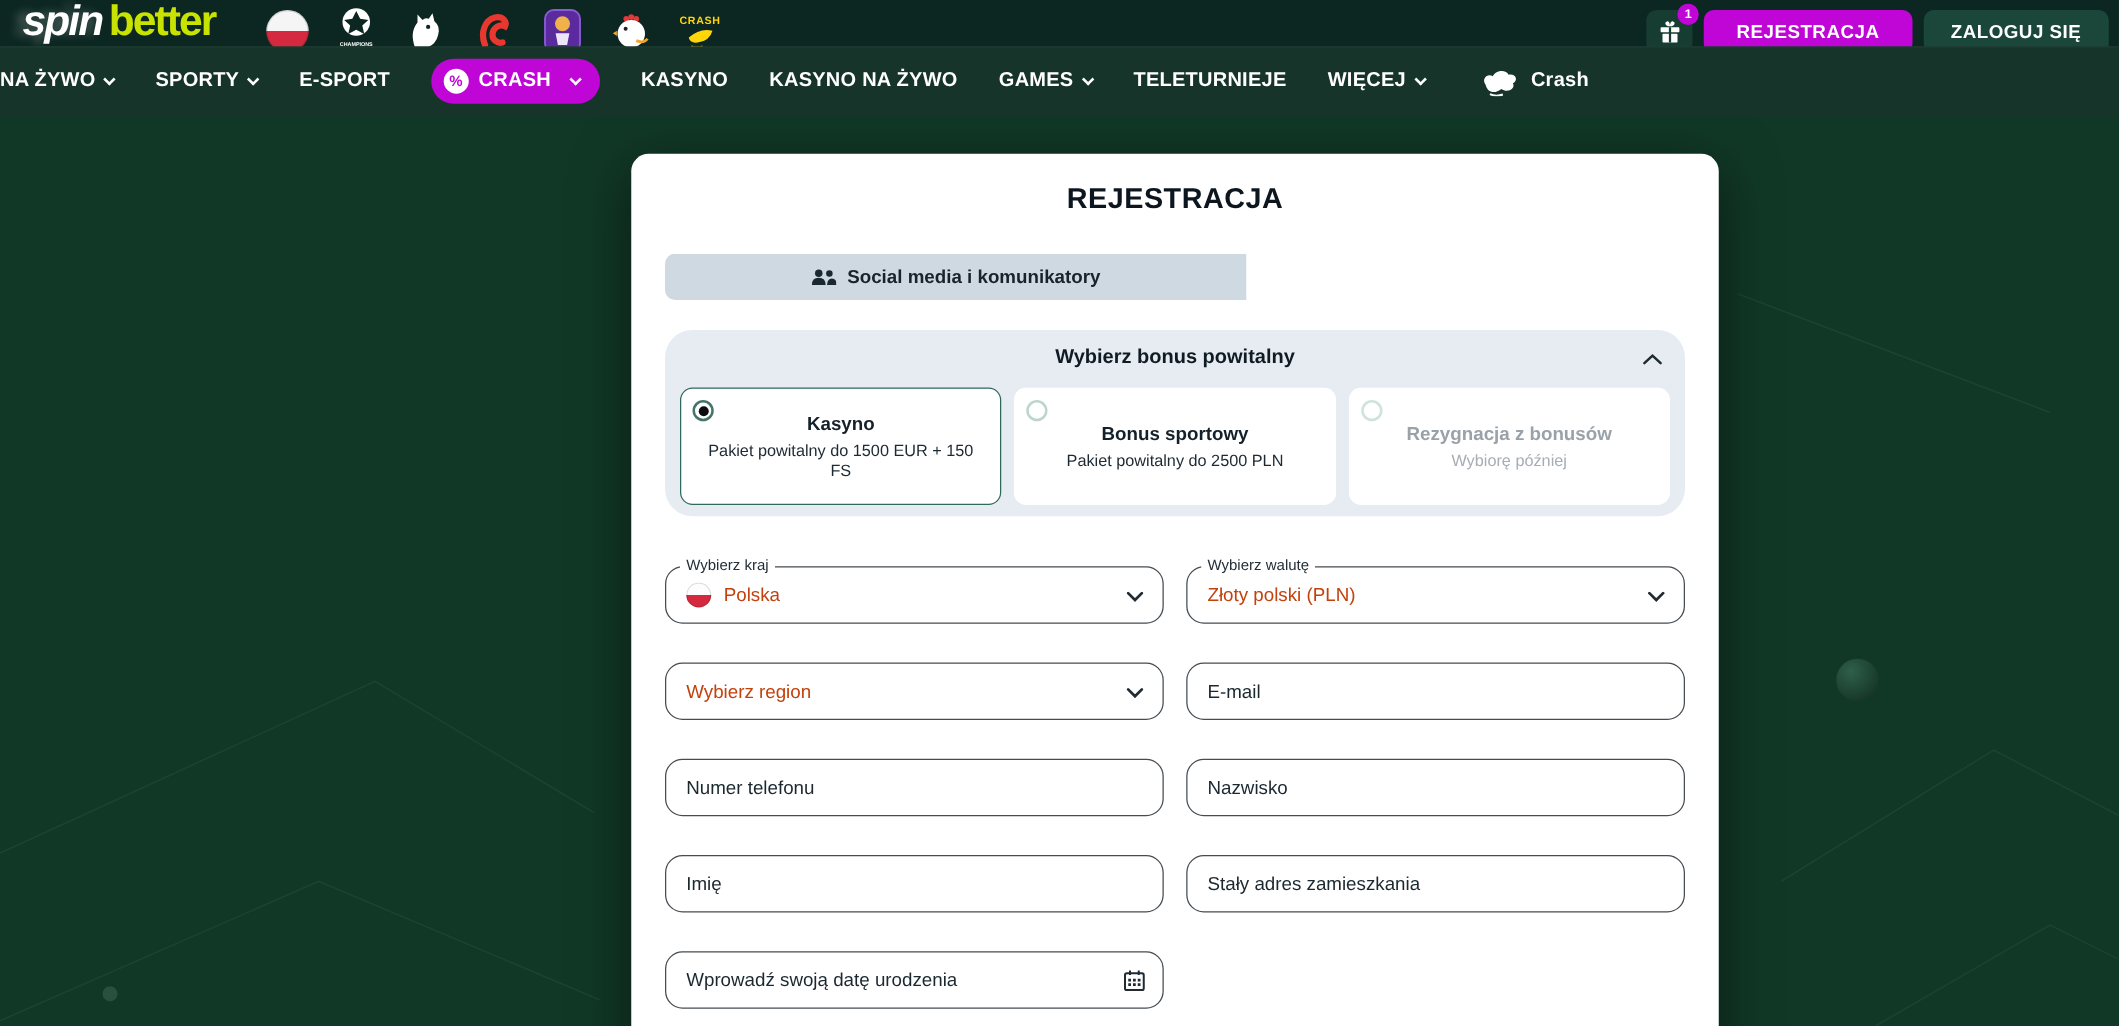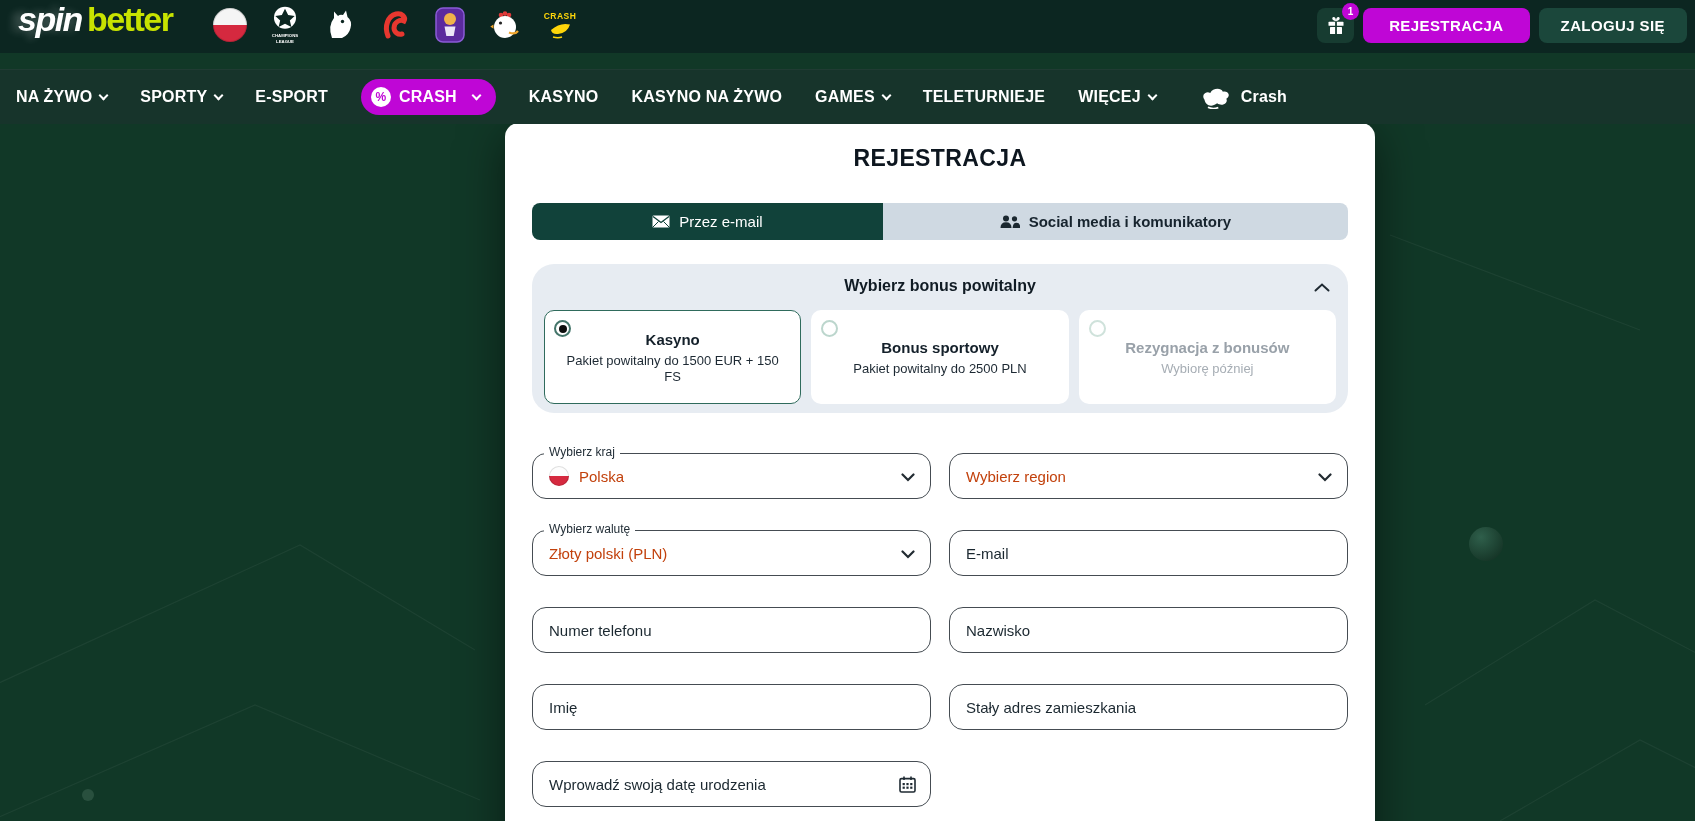--- a/index.html
+++ b/index.html
@@ -10,22 +10,22 @@
     position:relative;
     color:#fff;
   }
 
   
   .bg-deco { position:absolute; left:0; top:0; width:1695px; height:821px; z-index:0; }
 
   
   .topbar {
     position:relative; z-index:5;
-    height:53px; background:var(--header-bg,#0c2621);
-    display:flex; align-items:flex-start;
+    height:37px; background:var(--header-bg,#0c2621);
+    display:flex; align-items:flex-end;
   }
   .logo { display:flex; align-items:baseline; margin-left:18px; cursor:pointer; text-decoration:none; }
   .logo-spin { font-size:34px; font-weight:800; color:#fff; letter-spacing:-1.5px;
                text-shadow:-7px 0 8px rgba(255,255,255,.28); font-style:italic; }
   .logo-better { font-size:34px; font-weight:800; color:var(--logo-better,#c8e300); letter-spacing:-1.5px; margin-left:5px; }
   .promo-icons { position:absolute; left:212px; top:0; height:50px; display:flex; align-items:center; gap:19px; }
   .pi { width:36px; height:44px; display:flex; align-items:center; justify-content:center; cursor:pointer; }
   .flag-circle { width:34px; height:34px; border-radius:50%;
     background:linear-gradient(#f5f5f5 0 50%, #d5293f 50% 100%);
     box-shadow:inset 0 0 0 1px rgba(0,0,0,.15); }
@@ -37,23 +37,22 @@
     display:flex; align-items:center; justify-content:center; }
   .btn { height:35px; border:none; border-radius:8px; font-family:"Liberation Sans",sans-serif;
     font-size:15px; font-weight:700; letter-spacing:.4px; color:#fff; cursor:pointer; }
   .btn-register { background:var(--accent,#bf06d6); padding:0 26px; }
   .btn-login { background:var(--login-btn,#1b473b); padding:0 22px; }
 
   
   .mainnav {
     position:relative; z-index:5;
     height:55px; background:var(--nav-bg,#17342b);
-    display:flex; align-items:center; padding-left:16px; gap:33px;
+    display:flex; align-items:center; gap:33px;
     border-top:1px solid rgba(255,255,255,.04);
-    margin-top:16px;
   }
   .nav-item { display:flex; align-items:center; color:#fff; text-decoration:none;
     font-size:16px; font-weight:700; letter-spacing:.2px; cursor:pointer; white-space:nowrap; }
   .chev { width:7px; height:7px; border-right:2px solid #fff; border-bottom:2px solid #fff;
     transform:rotate(45deg); margin-left:8px; margin-top:-4px; }
   .promo-pill { background:var(--accent,#bf06d6); border-radius:20px; padding:8px 16px 8px 10px; gap:8px; }
   .pct-badge { width:20px; height:20px; border-radius:50%; background:#fff; color:var(--accent,#bf06d6);
     font-size:12px; font-weight:800; display:flex; align-items:center; justify-content:center; }
   .crash-item { gap:10px; margin-left:12px; }
 
@@ -243,28 +242,20 @@
       <path d="M6 18.5 q4 2 9 0.3" stroke="#fff" stroke-width="1.4" fill="none"></path>
     </svg>
     <span>Crash</span>
   </a>
 </nav>
 
 <div class="modal">
   <h1 class="modal-title">REJESTRACJA</h1>
 
   <div class="tabs">
-    <div class="tab tab-email">
-      <svg viewBox="0 0 18 13" width="18" height="13">
-        <rect x="0.5" y="0.5" width="17" height="12" rx="1.2" fill="#fff"></rect>
-        <path d="M1 1.5 L9 7.5 L17 1.5" fill="none" stroke="#11423a" stroke-width="1.3"></path>
-        <path d="M1 12 L6.5 6.5 M17 12 L11.5 6.5" fill="none" stroke="#11423a" stroke-width="1"></path>
-      </svg>
-      <span>Przez e-mail</span>
-    </div>
     <div class="tab tab-social">
       <svg viewBox="0 0 20 14" width="20" height="14" fill="#1b2830">
         <circle cx="6" cy="3.6" r="3"></circle>
         <path d="M0.5 13 q0 -5.8 5.5 -5.8 q5.5 0 5.5 5.8 z"></path>
         <circle cx="14.5" cy="3.8" r="2.6"></circle>
         <path d="M12.6 13 q0.3 -5.2 3.9 -5.2 q3.9 0 3.9 5.2 z"></path>
       </svg>
       <span>Social media i komunikatory</span>
     </div>
   </div>
@@ -299,29 +290,29 @@
 
     <div class="field">
       <span class="float-label">Wybierz kraj</span>
       <span class="flag-sm"></span>
       <span class="value">Polska</span>
       <svg class="sel-chev" width="14" height="9">
         <polyline points="1.5,1.5 7,7 12.5,1.5" fill="none" stroke="#222b31" stroke-width="2.2" stroke-linecap="round"></polyline>
       </svg>
     </div>
     <div class="field">
-      <span class="value">Wybierz region</span>
+      <span class="float-label">Wybierz walutę</span>
+      <span class="value">Złoty polski (PLN)</span>
       <svg class="sel-chev" width="14" height="9">
         <polyline points="1.5,1.5 7,7 12.5,1.5" fill="none" stroke="#222b31" stroke-width="2.2" stroke-linecap="round"></polyline>
       </svg>
     </div>
 
     <div class="field">
-      <span class="float-label">Wybierz walutę</span>
-      <span class="value">Złoty polski (PLN)</span>
+      <span class="value">Wybierz region</span>
       <svg class="sel-chev" width="14" height="9">
         <polyline points="1.5,1.5 7,7 12.5,1.5" fill="none" stroke="#222b31" stroke-width="2.2" stroke-linecap="round"></polyline>
       </svg>
     </div>
 
     <div class="field">
       <input class="txt" type="text" placeholder="E-mail" style="">
     </div>
     <div class="field">
       <input class="txt" type="text" placeholder="Numer telefonu" style="">

